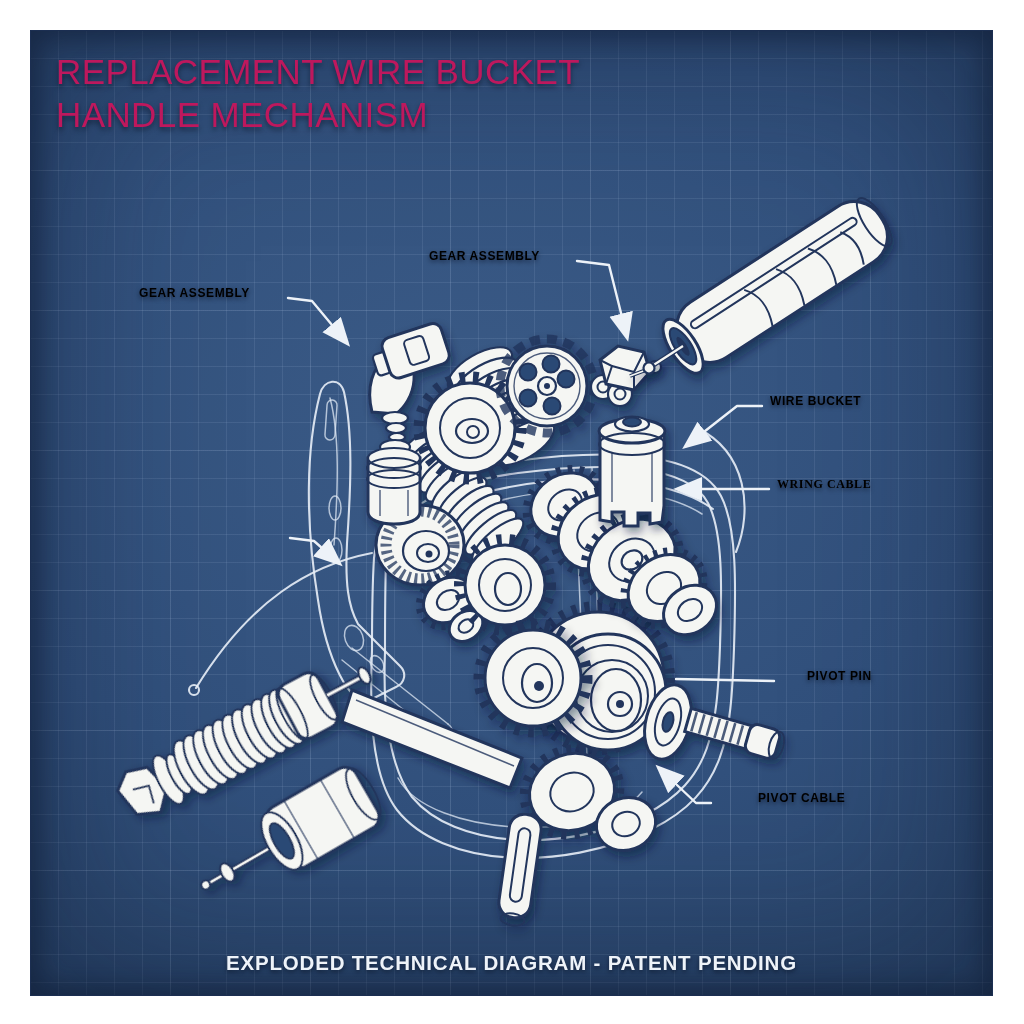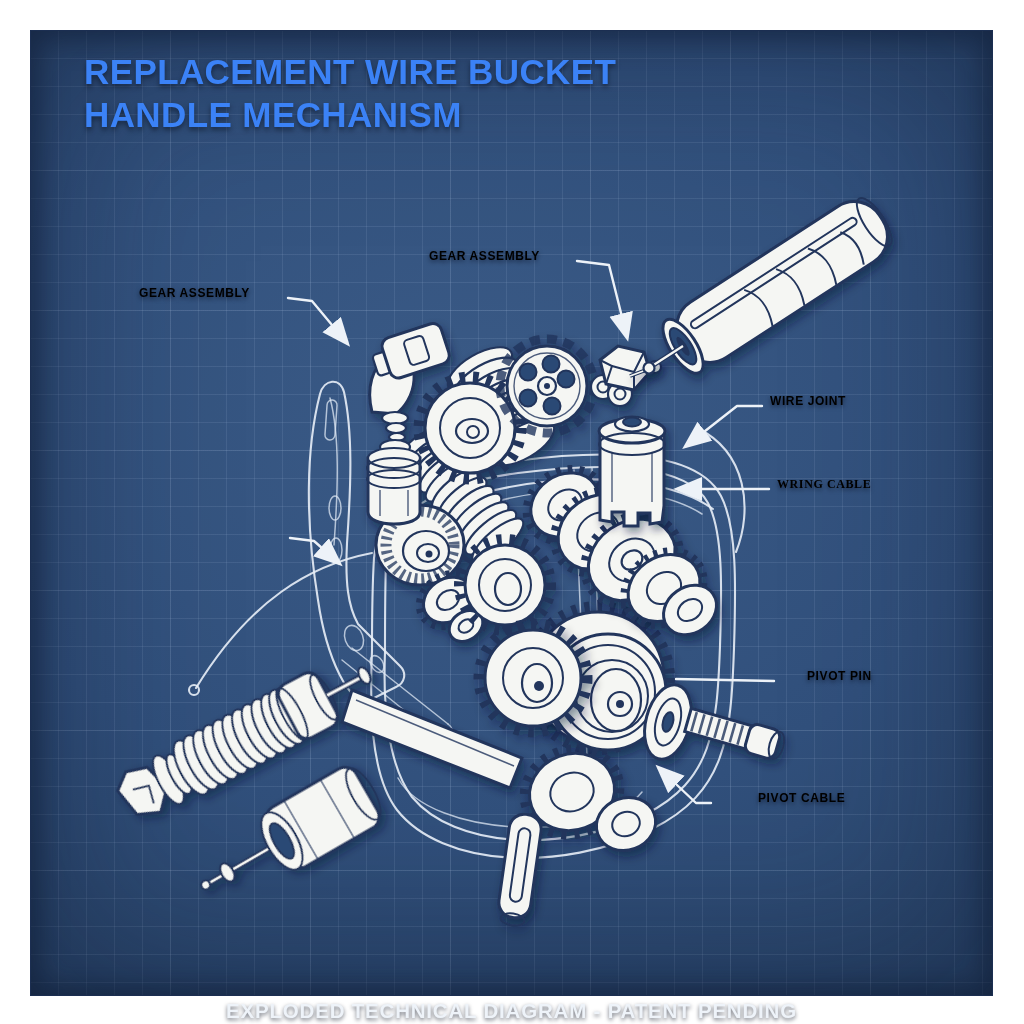--- a/index.html
+++ b/index.html
@@ -12,33 +12,31 @@
       repeating-linear-gradient(to right, rgba(190,210,240,.11) 0px, rgba(190,210,240,.11) 1px, transparent 1px, transparent 28px),
       repeating-linear-gradient(to bottom, rgba(190,210,240,.11) 0px, rgba(190,210,240,.11) 1px, transparent 1px, transparent 28px),
       repeating-linear-gradient(to right, rgba(200,220,246,.08) 0px, rgba(200,220,246,.08) 1px, transparent 1px, transparent 140px),
       repeating-linear-gradient(to bottom, rgba(200,220,246,.08) 0px, rgba(200,220,246,.08) 1px, transparent 1px, transparent 140px),
       radial-gradient(130% 100% at 46% 40%, #3a5a86 0%, #31507c 42%, #294468 72%, #21395b 100%);
     box-shadow: inset 0 0 0 1px #1b2e51, inset 0 0 26px 10px rgba(11,23,46,.5), inset 0 0 160px 40px rgba(13,27,52,.35);
   }
   .svg-layer{position:absolute;left:0;top:0;width:1024px;height:1024px;}
   .title{
     position:absolute;left:56px;top:50px;width:540px;
-    color:#3b82f6;font-size:35px;font-weight:bold;line-height:1.24;letter-spacing:.4px;
+    color:#be185d;font-size:35px;font-weight:normal;line-height:1.24;letter-spacing:.4px;
     text-shadow:0 3px 5px rgba(7,14,30,.55);
-    margin-left:28px;
   }
   .lbl{
     position:absolute;color:#000000;font-size:12px;font-weight:bold;letter-spacing:.6px;
     white-space:nowrap;text-shadow:0 2px 4px rgba(7,14,30,.6);
   }
   .footer{
     position:absolute;left:30px;width:963px;top:951px;text-align:center;
     color:#eef3f9;font-size:20.5px;font-weight:bold;letter-spacing:.8px;
     text-shadow:0 2px 4px rgba(7,14,30,.6);
-    margin-top:48px;
   }
   .part{fill:#f5f6f3;stroke:#22355c;stroke-width:3;}
   .part-thin{fill:#f5f6f3;stroke:#22355c;stroke-width:2.2;}
   .inner{fill:none;stroke:#22355c;stroke-width:2;}
   .inner-thin{fill:none;stroke:#22355c;stroke-width:1.4;opacity:.8;}
   .teeth{fill:none;stroke:#22355c;}
   .wire{fill:none;stroke:#e8eef7;stroke-width:2.1;opacity:.9;stroke-linecap:round;}
   .wire-thin{fill:none;stroke:#dfe8f4;stroke-width:1.5;opacity:.75;stroke-linecap:round;}
   .lead{fill:none;stroke:#edf2f8;stroke-width:2.4;stroke-linecap:round;stroke-linejoin:round;}
   .hole{fill:#2c4a74;stroke:#22355c;stroke-width:2;}
@@ -348,19 +346,19 @@
       <path class="lead" d="M 290,538 L 314,541 L 339,563" marker-end="url(#arw)"></path>
       <path class="lead" d="M 774,681 L 676,679"></path>
       <path class="lead" d="M 711,803 L 696,803 L 659,768" marker-end="url(#arw)"></path>
     </g>
   </svg>
 
   <div class="title">REPLACEMENT WIRE BUCKET HANDLE MECHANISM</div>
 
   <div class="lbl" style="left:139px;top:286px;">GEAR ASSEMBLY</div>
   <div class="lbl" style="left:429px;top:249px;">GEAR ASSEMBLY</div>
-  <div class="lbl" style="left:770px;top:394px;">WIRE JOINT</div>
+  <div class="lbl" style="left:770px;top:394px;">WIRE BUCKET</div>
   <div class="lbl" style="left:777px;top:477px;font-family:Liberation Serif, serif;">WRING CABLE</div>
   <div class="lbl" style="left:807px;top:669px;">PIVOT PIN</div>
   <div class="lbl" style="left:758px;top:791px;">PIVOT CABLE</div>
 
   <div class="footer">EXPLODED TECHNICAL DIAGRAM - PATENT PENDING</div>
 </div>
 
 </body></html>

